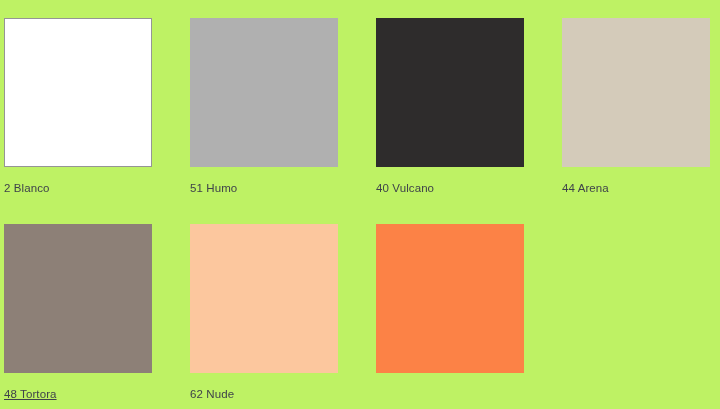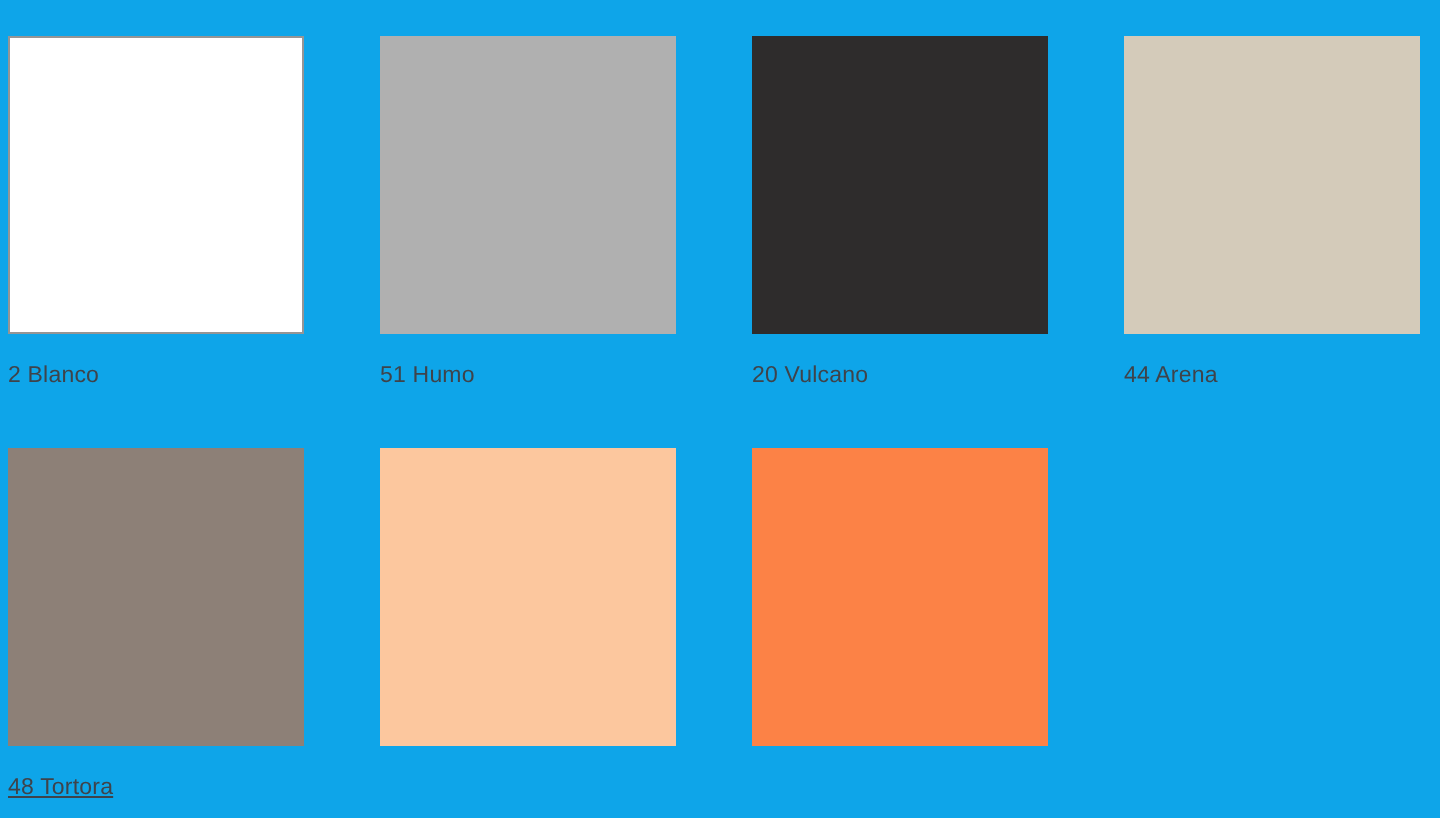--- a/index.html
+++ b/index.html
@@ -51,40 +51,41 @@
     font-size: 11.5px;
     line-height: 14px;
     color: #3f434a;
     letter-spacing: 0.1px;
     white-space: nowrap;
   }
 </style>
 </head>
 <body>
 
-<div id="swatch-grid" style="background: #0ea5e9; grid-template-columns: repeat(4, 148px); grid-template-rows: repeat(2, 186px);">
+<div id="swatch-grid" style="background: #bef264; grid-template-columns: repeat(4, 148px); grid-template-rows: repeat(2, 186px);">
     <div class="swatch-cell">
       <div class="swatch-chip bordered" style="background-color: rgb(255, 255, 255); border-color: rgb(149, 149, 149);"></div>
       <span class="swatch-label" style="color: rgb(63, 67, 74);">2 Blanco</span>
     </div>
     <div class="swatch-cell">
       <div class="swatch-chip" style="background-color: rgb(176, 176, 176);"></div>
       <span class="swatch-label" style="color: rgb(63, 67, 74);">51 Humo</span>
     </div>
     <div class="swatch-cell">
       <div class="swatch-chip" style="background-color: rgb(46, 44, 44);"></div>
-      <span class="swatch-label" style="color: rgb(63, 67, 74);">20 Vulcano</span>
+      <span class="swatch-label" style="color: rgb(63, 67, 74);">40 Vulcano</span>
     </div>
     <div class="swatch-cell">
       <div class="swatch-chip" style="background-color: rgb(212, 203, 186);"></div>
       <span class="swatch-label" style="color: rgb(63, 67, 74);">44 Arena</span>
     </div>
     <div class="swatch-cell">
       <div class="swatch-chip" style="background-color: rgb(141, 128, 119);"></div>
       <span class="swatch-label" style="color: rgb(63, 67, 74); text-decoration: underline;">48 Tortora</span>
     </div>
     <div class="swatch-cell">
       <div class="swatch-chip" style="background-color: rgb(252, 199, 158);"></div>
+      <span class="swatch-label" style="color: rgb(63, 67, 74);">62 Nude</span>
     </div>
     <div class="swatch-cell">
       <div class="swatch-chip" style="background-color: rgb(252, 130, 70);"></div>
     </div>
   </div>
 
 </body></html>

